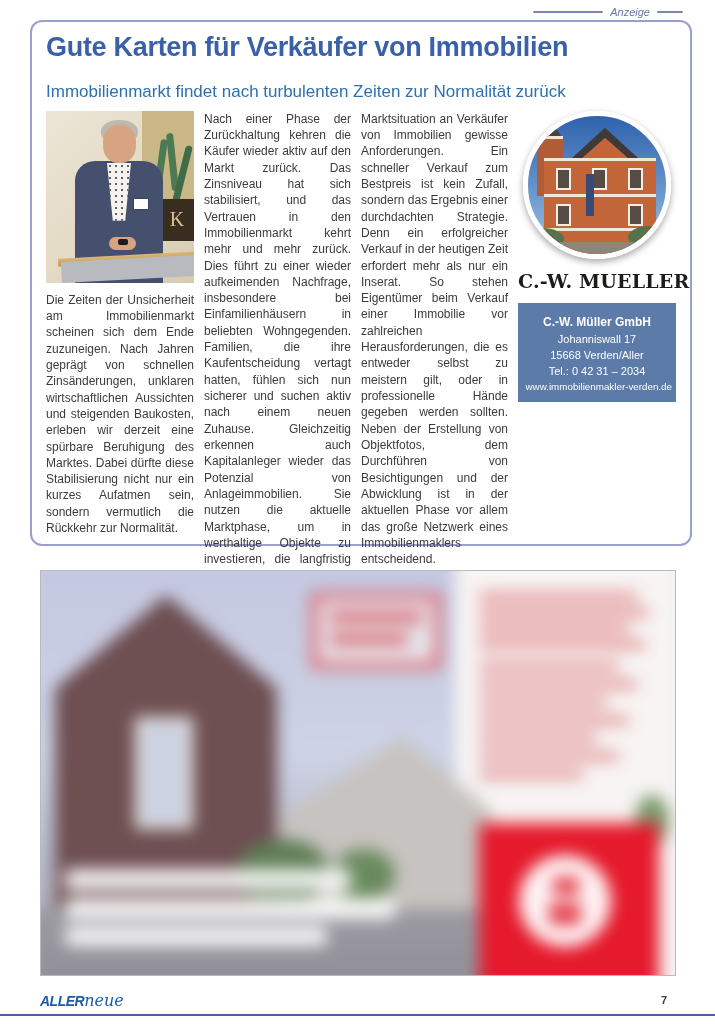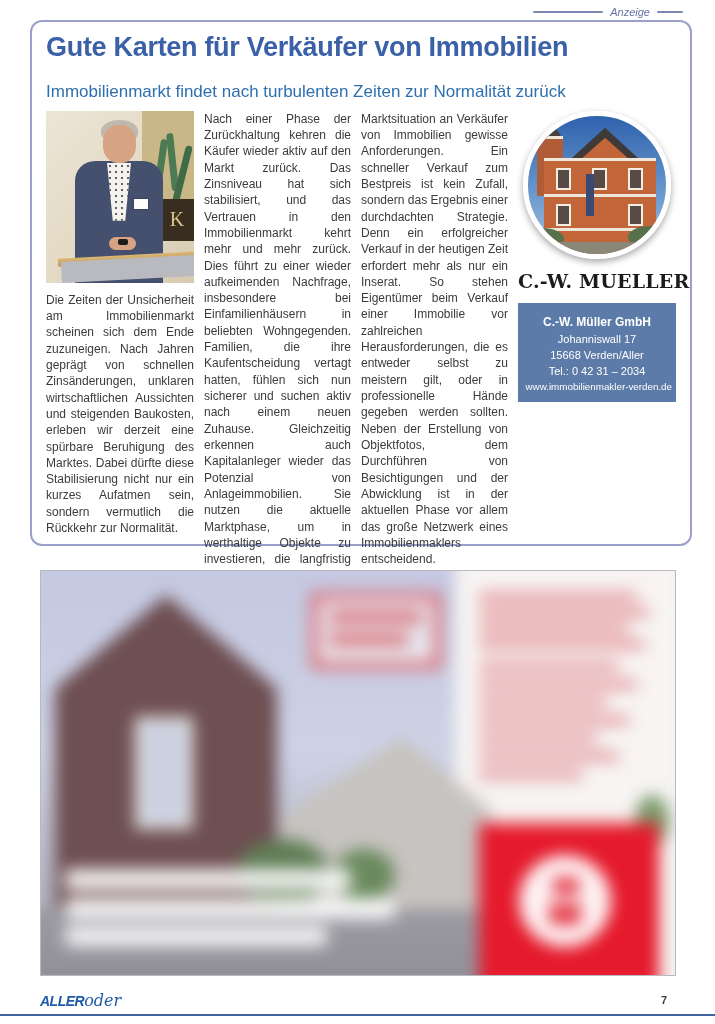--- a/index.html
+++ b/index.html
@@ -248,18 +248,18 @@
       <div class="ad-redline" style="left:452px; top:214px; width:104px"></div>
       <div class="ad-redbox"></div>
       <div class="ad-emblem">
         <i class="e1"></i>
           <i class="e2"></i>
       </div>
     </div>
   </div>
 
   <div class="footer-logo">
-    <span class="bold">ALLER</span><span class="light">oder</span>
+    <span class="bold">ALLER</span><span class="light">neue</span>
   </div>
   <div class="page-num">7</div>
   <div class="bottom-rule"></div>
 
 </div>
 
 </body></html>

